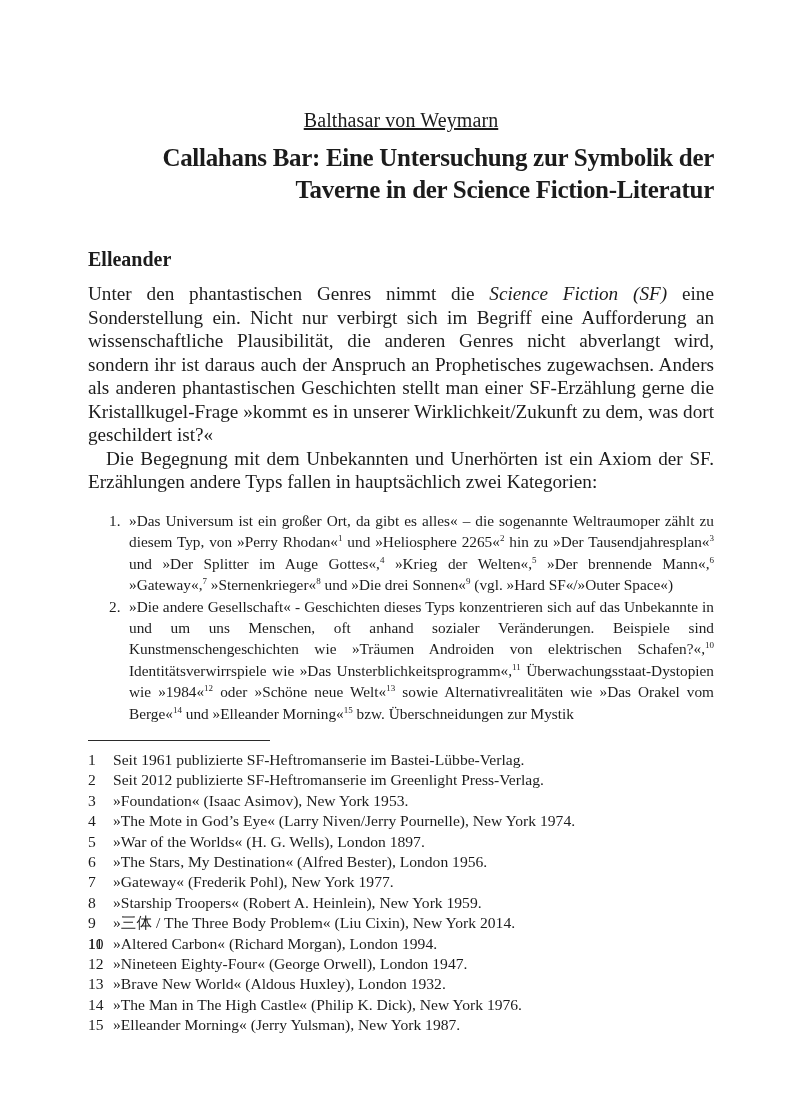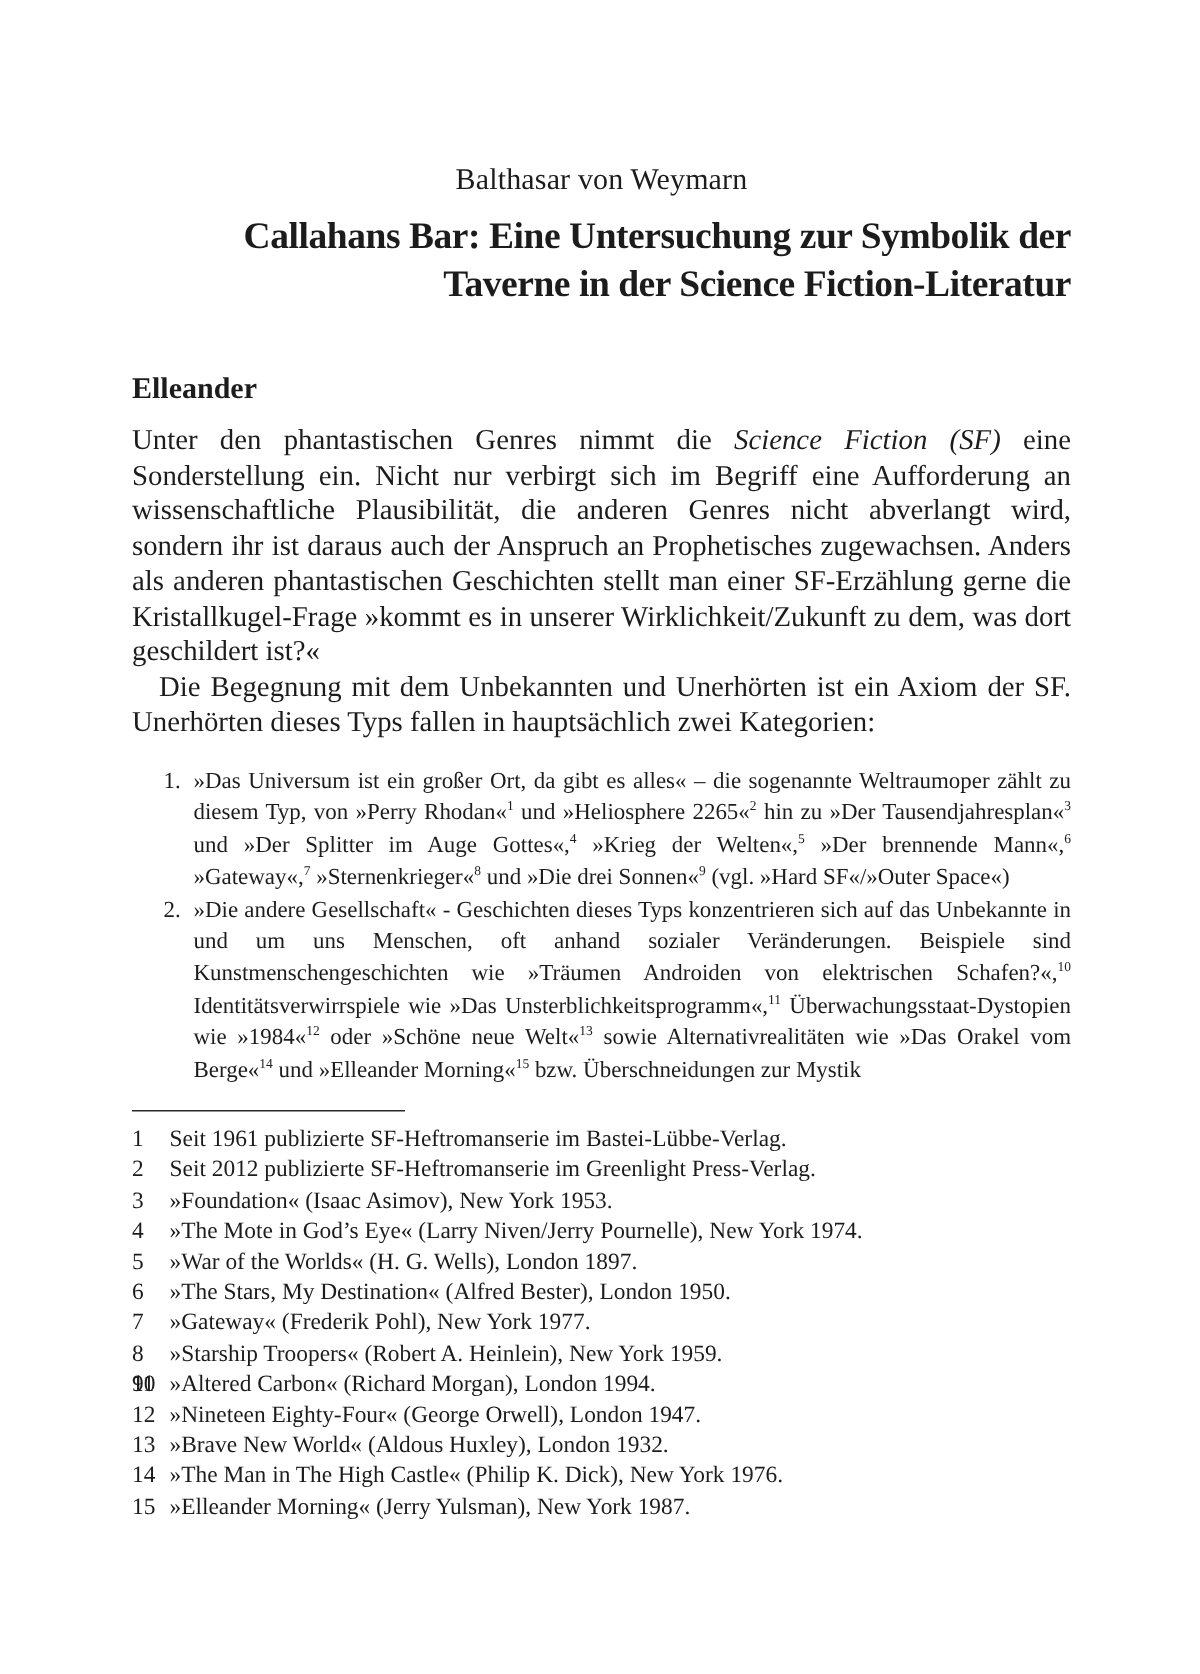--- a/index.html
+++ b/index.html
@@ -4,21 +4,21 @@
   <style>
     html, body { margin: 0; padding: 0; background: #ffffff; }
     body {
       width: 800px; height: 1116px; position: relative; overflow: hidden;
       font-family: "Liberation Serif", "DejaVu Serif", serif;
       color: #1c1c1c;
     }
     .page { position: absolute; left: 88px; top: 0; width: 626px; }
     .author {
       position: absolute; left: 0; width: 626px; top: 107px;
-      text-align: center; font-size: 20px; line-height: 26px; letter-spacing: 0.1px;
+      text-align: center; font-size: 20px; line-height: 26px; letter-spacing: 0.1px; text-decoration: underline;
     }
     .title {
       position: absolute; left: 0; width: 626px; top: 142px;
       text-align: right; font-weight: bold; font-size: 25px; line-height: 32px;
       margin: 0; letter-spacing: -0.3px;
     }
     .title span { display: block; }
     .section-heading {
       position: absolute; left: 0; top: 246px; margin: 0;
       font-size: 20px; font-weight: bold; line-height: 26px;
@@ -58,40 +58,40 @@
 
   <h1 class="title">
     <span>Callahans Bar: Eine Untersuchung zur Symbolik der</span>
     <span>Taverne in der Science Fiction-Literatur</span>
   </h1>
 
   <h2 class="section-heading">Elleander</h2>
 
   <div class="body-text">
     <p><span>Unter den phantastischen Genres nimmt die </span><em>Science Fiction (SF)</em><span> eine Sonderstel­lung ein. Nicht nur verbirgt sich im Begriff eine Aufforderung an wissenschaftliche Plausibilität, die anderen Genres nicht abverlangt wird, sondern ihr ist daraus auch der Anspruch an Prophetisches zugewachsen. Anders als anderen phantastischen Geschichten stellt man einer SF-Erzählung gerne die Kristallkugel-Frage »kommt es in unserer Wirklichkeit/Zukunft zu dem, was dort geschildert ist?«</span></p>
-    <p class="indent">Die Begegnung mit dem Unbekannten und Unerhörten ist ein Axiom der SF. Unerhörten dieses Typs fallen in hauptsächlich zwei Kategorien:</p>
+    <p class="indent">Die Begegnung mit dem Unbekannten und Unerhörten ist ein Axiom der SF. Erzählungen andere Typs fallen in hauptsächlich zwei Kategorien:</p>
   </div>
 
   <ol class="enum" id="enum-list">
       <li><span class="num">1.</span><span>»Das Universum ist ein großer Ort, da gibt es alles« – die sogenannte Weltraumoper zählt zu diesem Typ, von »Perry Rhodan«</span><sup>1</sup><span> und »Heliosphere 2265«</span><sup>2</sup><span> hin zu »Der Tau­sendjahresplan«</span><sup>3</sup><span> und »Der Splitter im Auge Gottes«,</span><sup>4</sup><span> »Krieg der Welten«,</span><sup>5</sup><span> »Der bren­nende Mann«,</span><sup>6</sup><span> »Gateway«,</span><sup>7</sup><span> »Sternenkrieger«</span><sup>8</sup><span> und »Die drei Sonnen«</span><sup>9</sup><span> (vgl. »Hard SF«/»Outer Space«)</span></li>
       <li><span class="num">2.</span><span>»Die andere Gesellschaft« - Geschichten dieses Typs konzentrieren sich auf das Unbe­kannte in und um uns Menschen, oft anhand sozialer Veränderungen. Beispiele sind Kunstmenschengeschichten wie »Träumen Androiden von elektrischen Schafen?«,</span><sup>10</sup><span> Identitätsverwirrspiele wie »Das Unsterblichkeitsprogramm«,</span><sup>11</sup><span> Überwachungsstaat-Dystopien wie »1984«</span><sup>12</sup><span> oder »Schöne neue Welt«</span><sup>13</sup><span> sowie Alternativrealitäten wie »Das Orakel vom Berge«</span><sup>14</sup><span> und »Elleander Morning«</span><sup>15</sup><span> bzw. Überschneidungen zur Mystik</span></li>
     </ol>
 
   <div class="rule"></div>
 
   <ol class="footnotes" id="footnote-list">
       <li><span class="fn-num">1</span><span>Seit 1961 publizierte SF-Heftromanserie im Bastei-Lübbe-Verlag.</span></li>
       <li><span class="fn-num">2</span><span>Seit 2012 publizierte SF-Heftromanserie im Greenlight Press-Verlag.</span></li>
       <li><span class="fn-num">3</span><span>»Foundation« (Isaac Asimov), New York 1953.</span></li>
       <li><span class="fn-num">4</span><span>»The Mote in God’s Eye« (Larry Niven/Jerry Pournelle), New York 1974.</span></li>
       <li><span class="fn-num">5</span><span>»War of the Worlds« (H. G. Wells), London 1897.</span></li>
-      <li><span class="fn-num">6</span><span>»The Stars, My Destination« (Alfred Bester), London 1950.</span></li>
+      <li><span class="fn-num">6</span><span>»The Stars, My Destination« (Alfred Bester), London 1956.</span></li>
       <li><span class="fn-num">7</span><span>»Gateway« (Frederik Pohl), New York 1977.</span></li>
       <li><span class="fn-num">8</span><span>»Starship Troopers« (Robert A. Heinlein), New York 1959.</span></li>
-      <li><span class="fn-num">9</span></li>
+      <li><span class="fn-num">9</span><span>»三体 / The Three Body Problem« (Liu Cixin), New York 2014.</span></li>
       <li><span class="fn-num">10</span></li>
       <li><span class="fn-num">11</span><span>»Altered Carbon« (Richard Morgan), London 1994.</span></li>
       <li><span class="fn-num">12</span><span>»Nineteen Eighty-Four« (George Orwell), London 1947.</span></li>
       <li><span class="fn-num">13</span><span>»Brave New World« (Aldous Huxley), London 1932.</span></li>
       <li><span class="fn-num">14</span><span>»The Man in The High Castle« (Philip K. Dick), New York 1976.</span></li>
       <li><span class="fn-num">15</span><span>»Elleander Morning« (Jerry Yulsman), New York 1987.</span></li>
     </ol>
 </div>
 
 </body></html>

